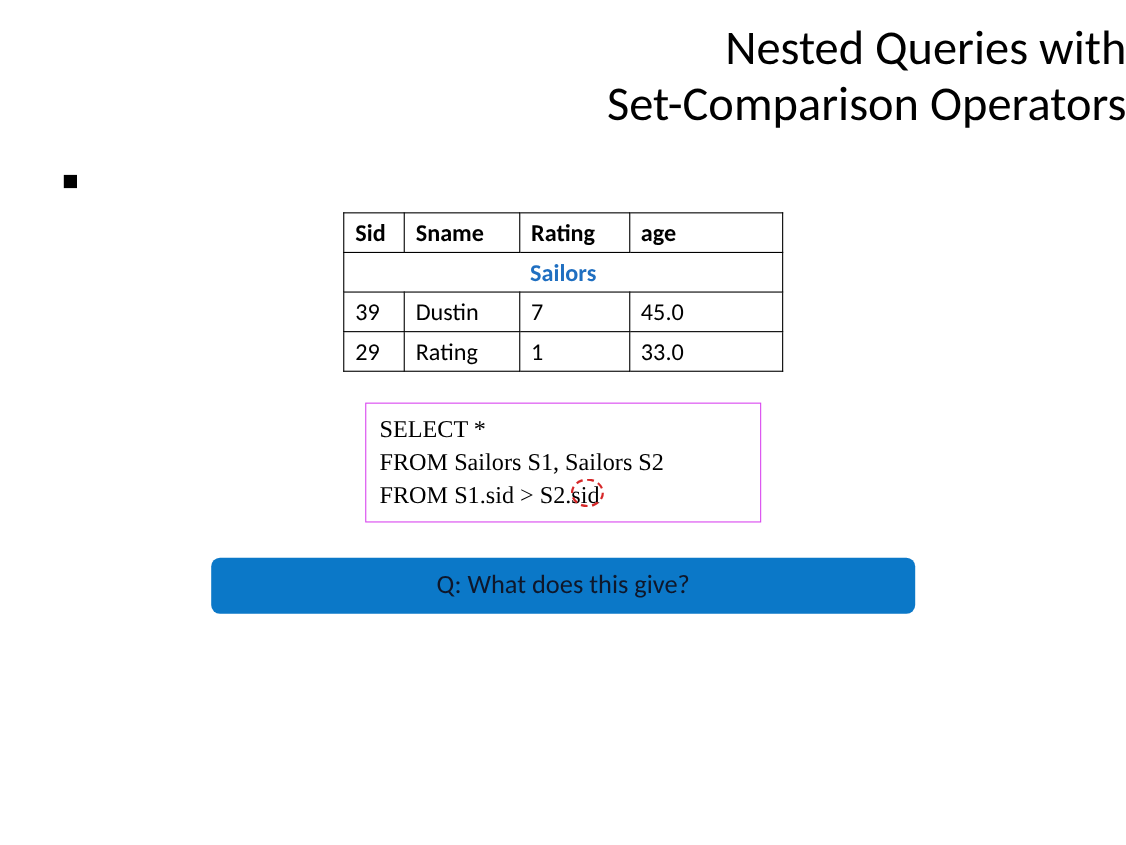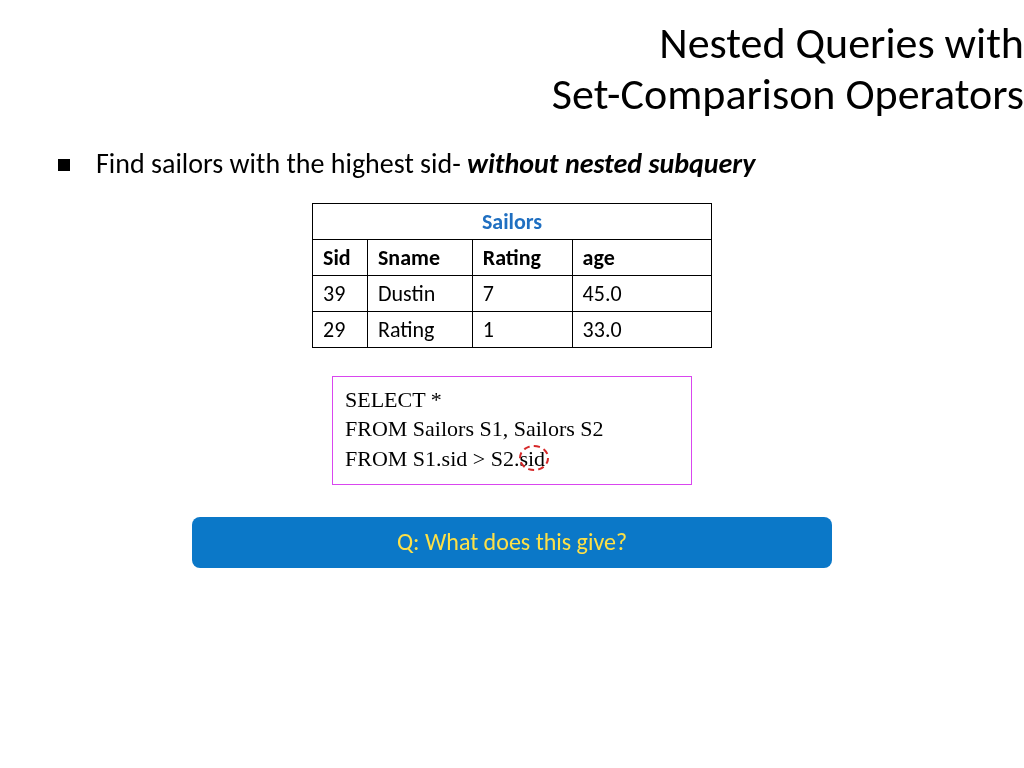--- a/index.html
+++ b/index.html
@@ -75,57 +75,54 @@
     border-radius: 50%;
     left: 186px;
     top: 68px;
     pointer-events: none;
   }
 
   .question-bar {
     margin: 32px auto 0 auto;
     width: 640px;
     background: #0b78c8;
-    color: #fde047;
+    color: #0f172a;
     text-align: center;
     font-size: 24px;
     padding: 10px 0 12px 0;
     border-radius: 8px;
   }
   .col-sid   { width: 55px; }
   .col-sname { width: 105px; }
   .col-rating{ width: 100px; }
   .col-age   { width: 140px; }
 </style>
 </head>
 <body>
 
 <div class="title">
   <span>Nested Queries with</span><br>
   <span>Set-Comparison Operators</span>
 </div>
 
 <div class="bullet-row">
   <div class="bullet-marker"></div>
-  <div class="bullet-text">
-    <span>Find sailors with the highest sid- </span><span class="bold-italic">without nested subquery</span>
-  </div>
 </div>
 
 <div class="table-wrap">
   <table>
     <thead>
       <tr>
-        <th colspan="4" class="table-title">Sailors</th>
-      </tr>
-      <tr>
         <th class="col-sid">Sid</th>
         <th class="col-sname">Sname</th>
         <th class="col-rating">Rating</th>
         <th class="col-age">age</th>
+      </tr>
+      <tr>
+        <th colspan="4" class="table-title">Sailors</th>
       </tr>
     </thead>
     <tbody>
       <tr>
         <td>39</td>
         <td>Dustin</td>
         <td>7</td>
         <td>45.0</td>
       </tr>
       <tr>

